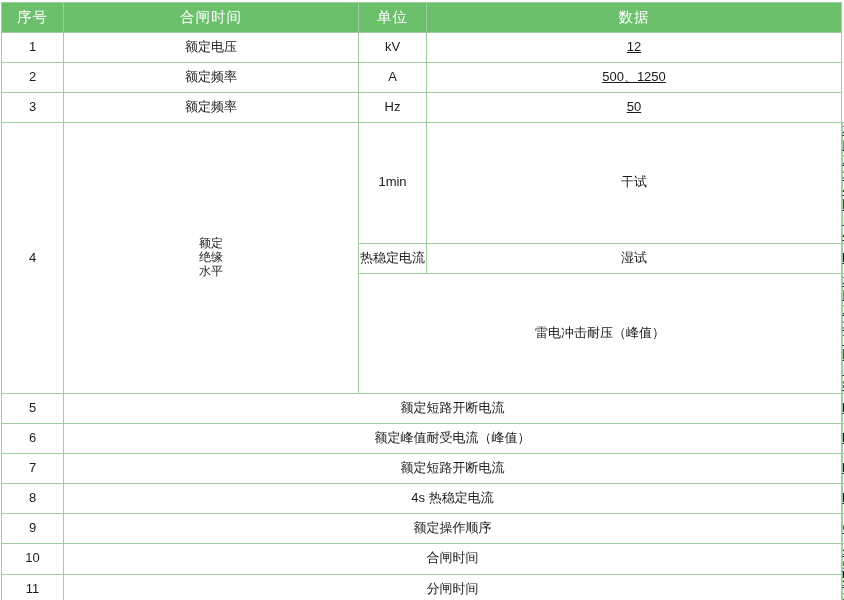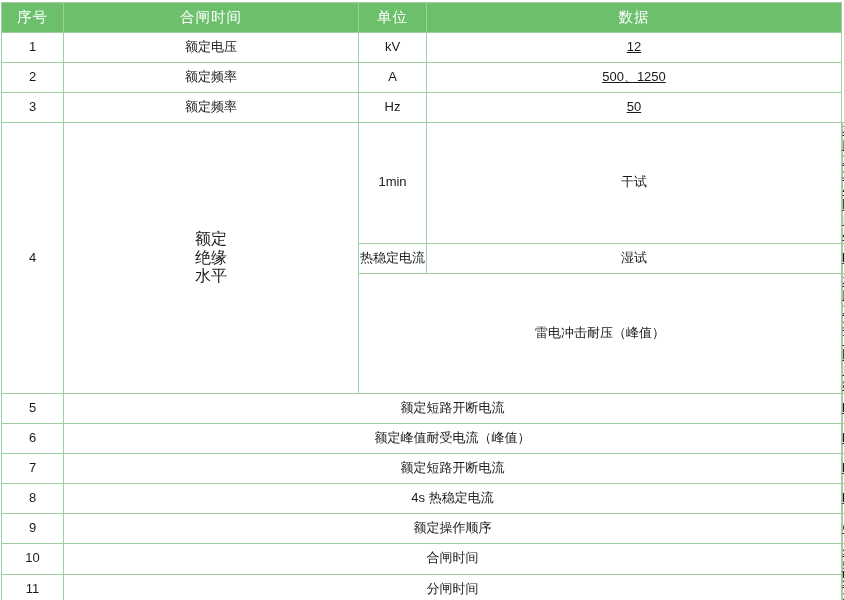--- a/index.html
+++ b/index.html
@@ -38,21 +38,21 @@
     letter-spacing: 1px;
   }
   .c-no   { width: 62px; }
   .c-name { width: 295px; }
   .c-unit { width: 68px; }
   .c-data { width: 415px; }
   .sub-a { width: 58px; }
   .sub-b { width: 160px; margin-left: 13px; }
   .sub-c { width: 77px; }
   .vert-label {
-    font-size: 16px;
+    font-size: 12px;
     line-height: 1.5;
   }
   .half { width: 50%; }
   td.data-cell { font-size: 13px; text-decoration: underline; }
   .nowrap { white-space: nowrap; }
 </style>
 </head>
 <body>
 
 <table id="spec-table">

